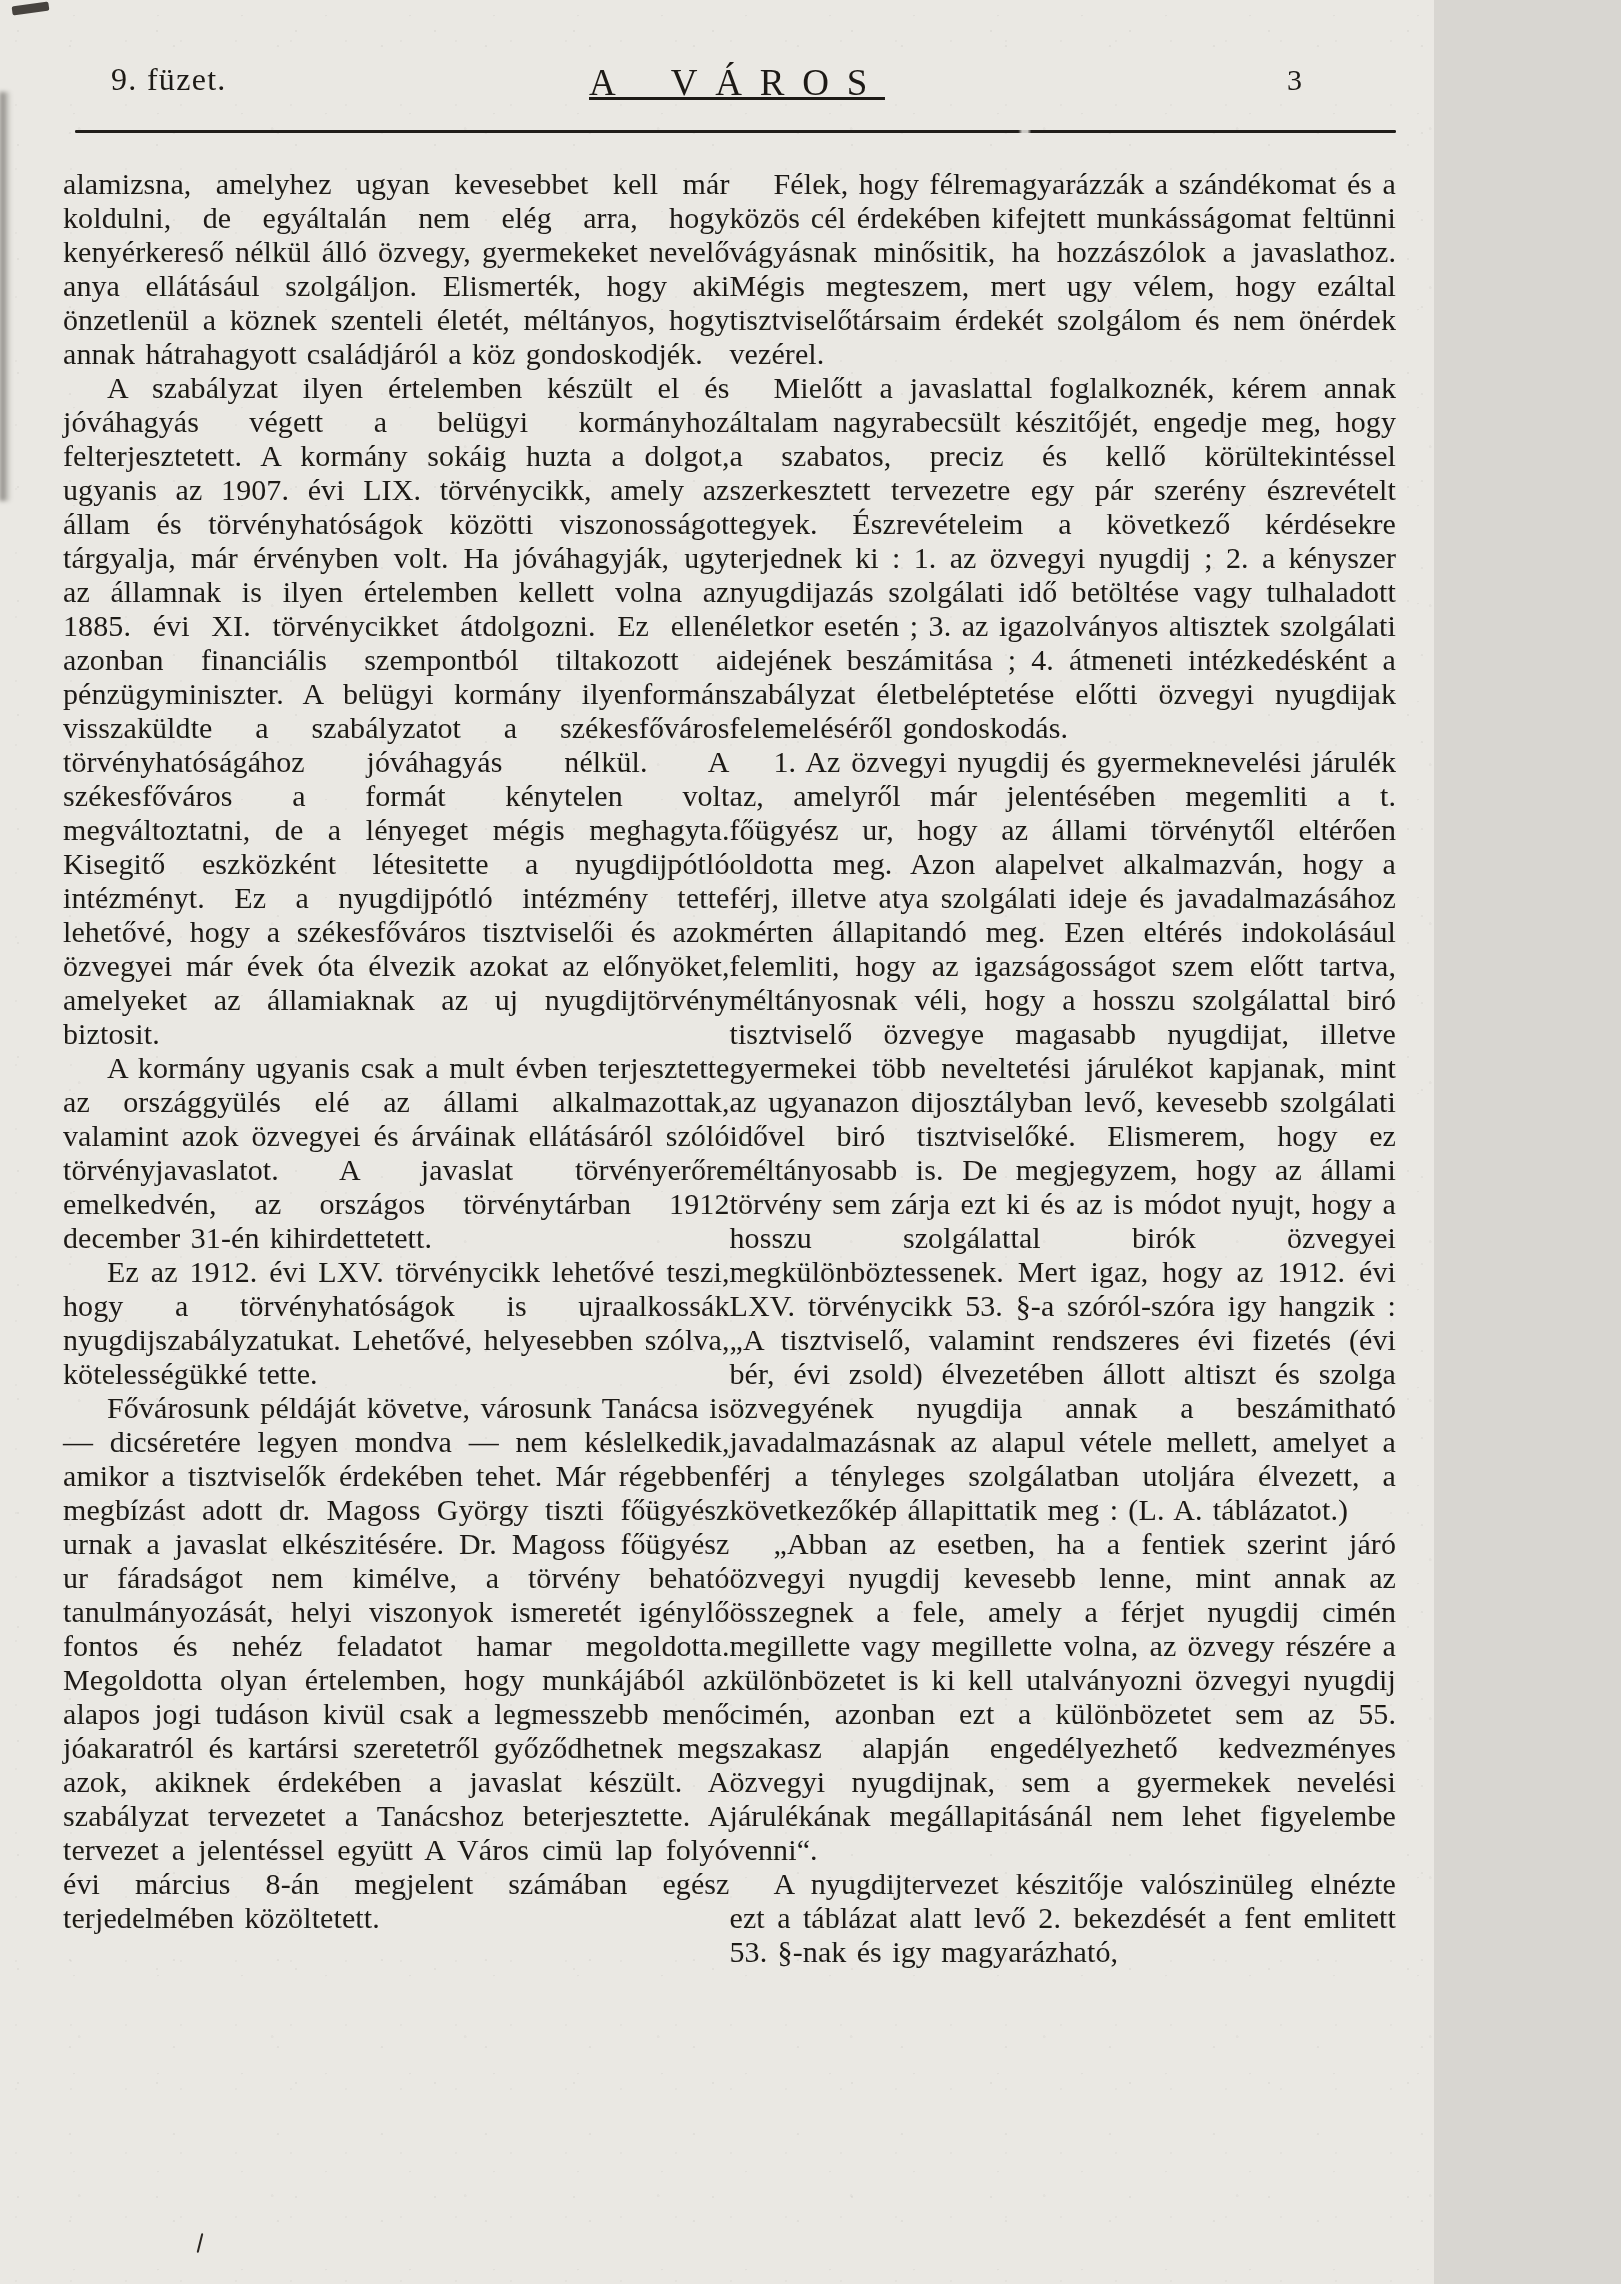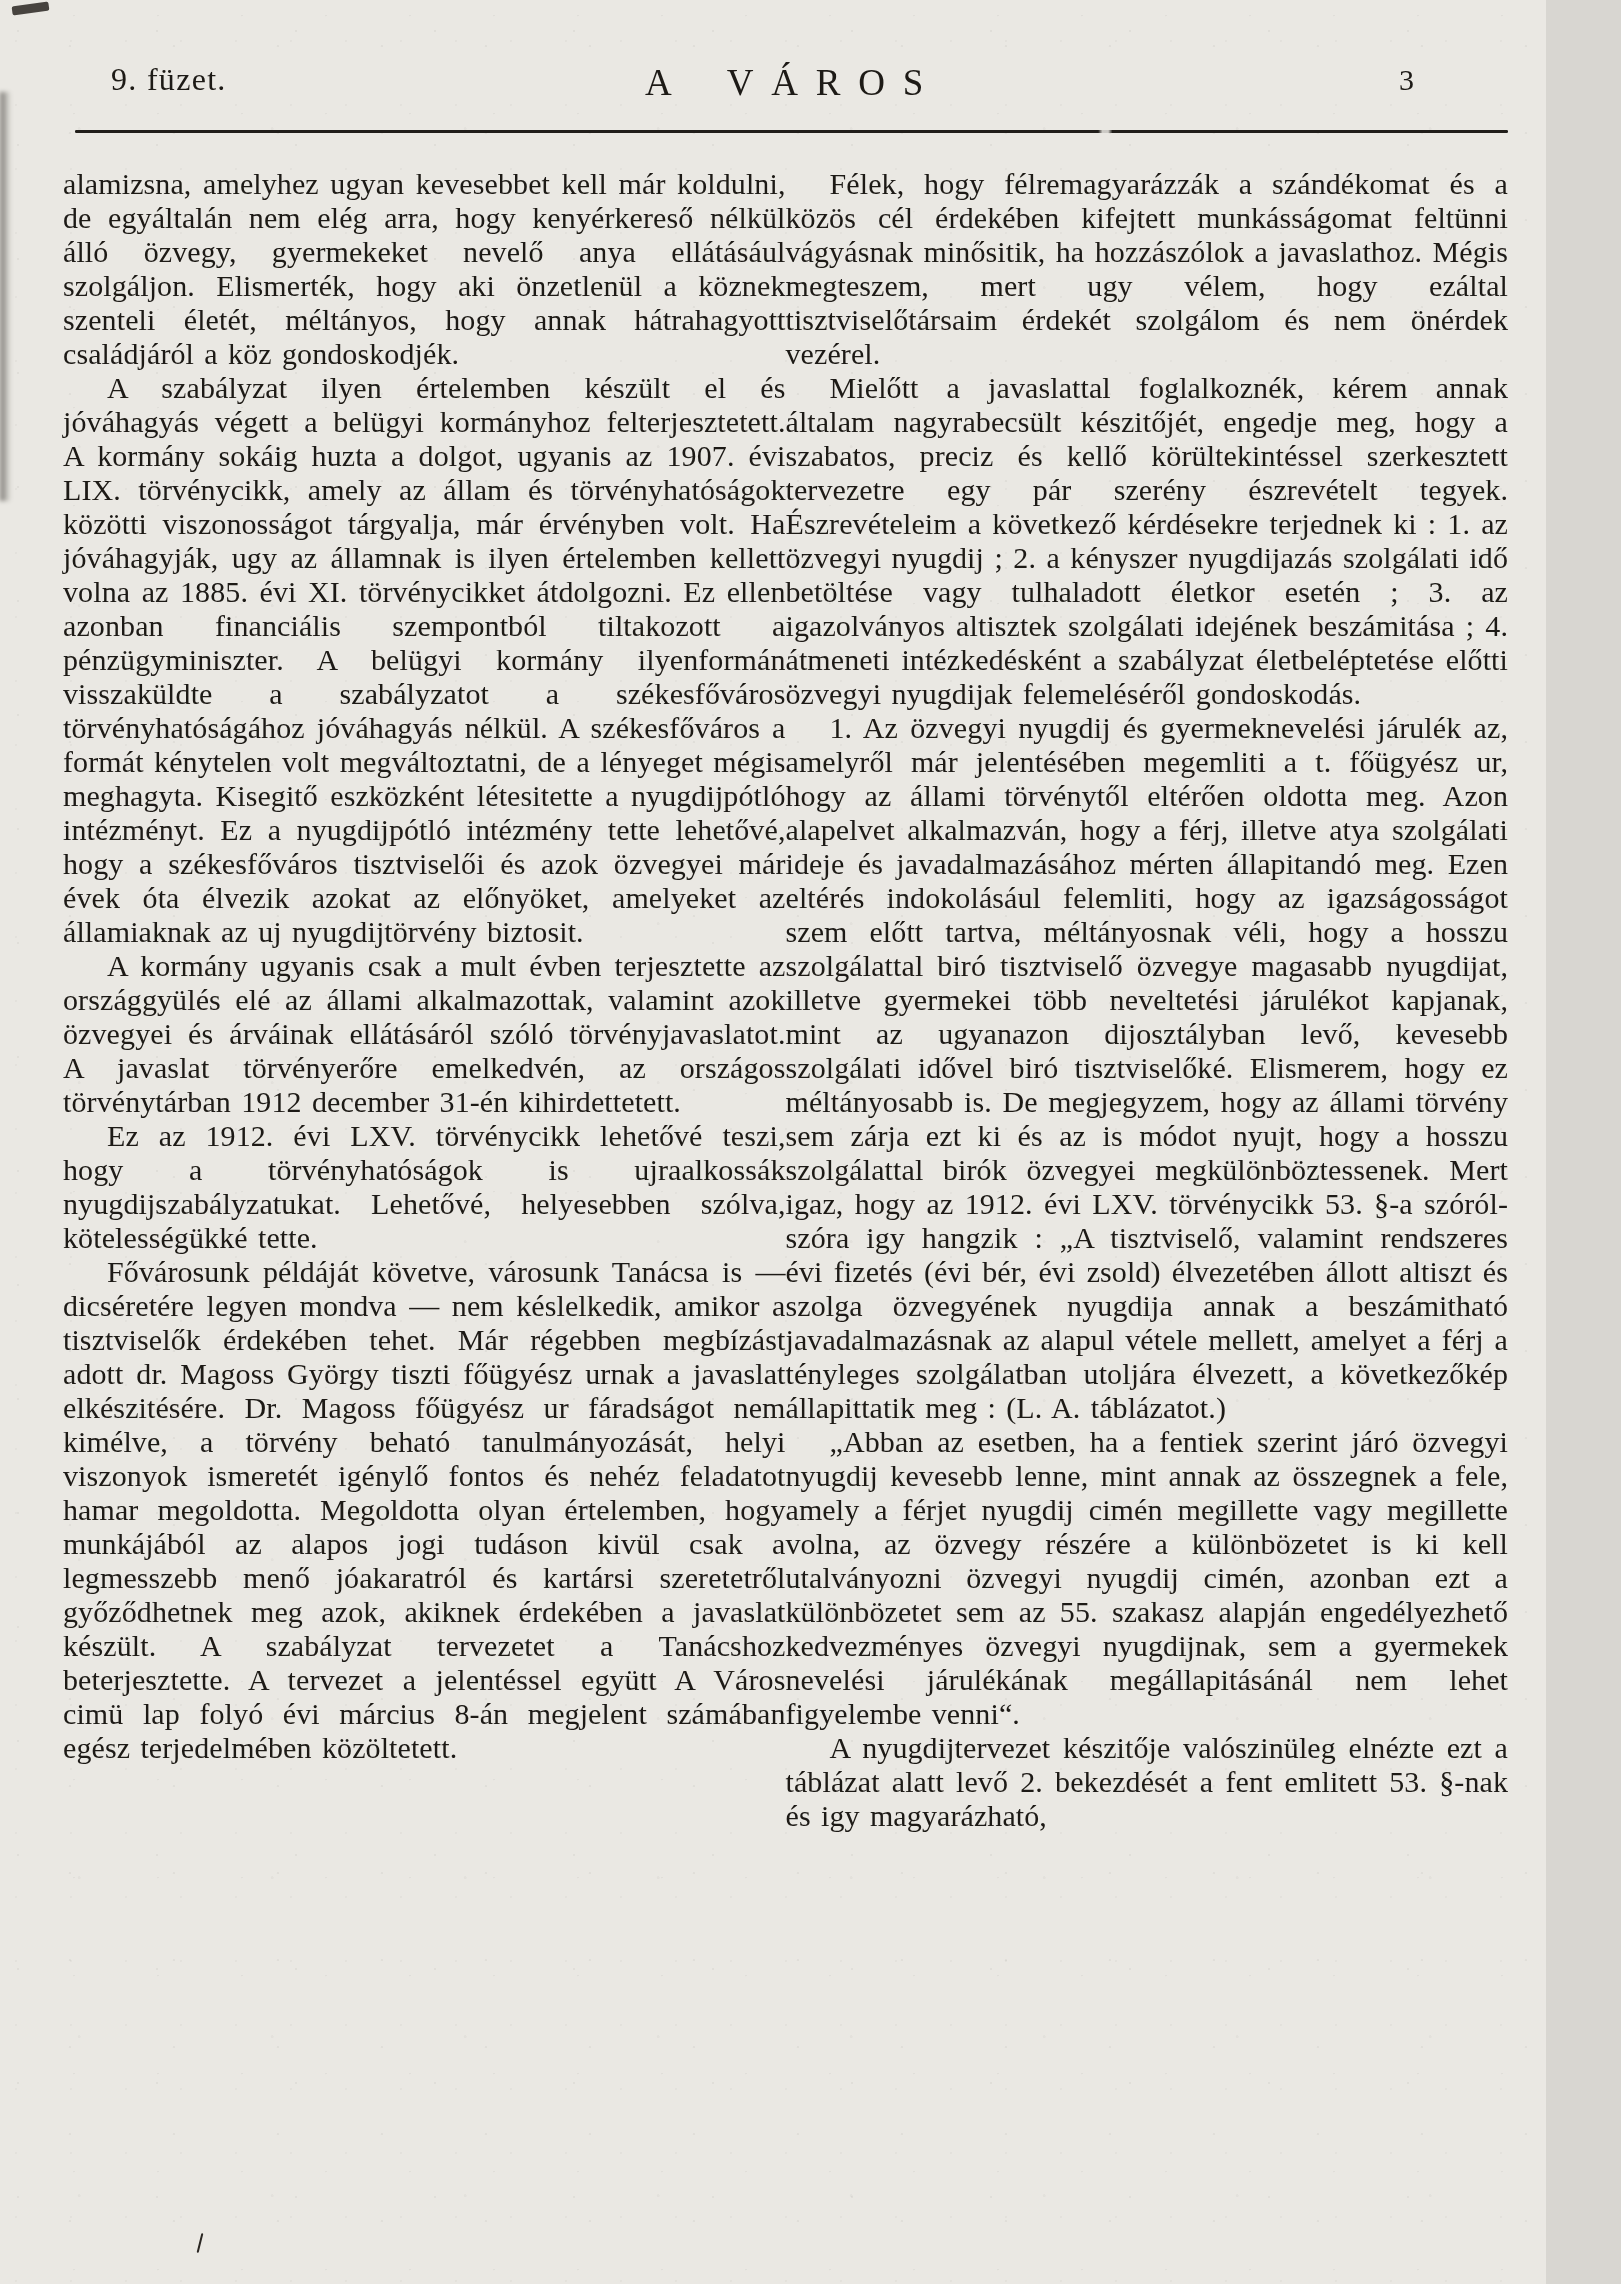--- a/index.html
+++ b/index.html
@@ -3,21 +3,21 @@
 <meta charset="utf-8">
 <style>
   html,body{margin:0;padding:0;}
   body{
     width:1622px;height:2284px;
     background:#d8d6d1;
     font-family:"Liberation Serif","DejaVu Serif",serif;
   }
   .page{
     position:relative;
-    width:1546px;height:2284px;
+    width:1434px;height:2284px;
     overflow:hidden;
     color:#1d1a16;
     background-color:#eae8e3;
     
     background-image:
       radial-gradient(circle at 13% 27%, rgba(40,38,34,.05) 0 1px, transparent 1.3px),
       radial-gradient(circle at 67% 53%, rgba(40,38,34,.05) 0 1px, transparent 1.3px),
       radial-gradient(circle at 41% 81%, rgba(40,38,34,.04) 0 1.3px, transparent 1.7px),
       radial-gradient(circle at 88% 16%, rgba(40,38,34,.05) 0 0.7px, transparent 1px),
       radial-gradient(circle at 29% 64%, rgba(40,38,34,.04) 0 0.7px, transparent 1px);
@@ -40,20 +40,21 @@
     white-space:nowrap;
   }
   .title{
     position:absolute;
     left:15px;right:0;
     text-align:center;
     font-size:37px;
     letter-spacing:.48em;
     word-spacing:.35em;
     white-space:nowrap;
+    text-decoration:underline;
   }
   .pagenum{
     margin-left:auto;
     margin-right:94px;
     font-size:30px;
   }
   .rule{
     height:3.3px;
     margin:17px 0 0 12px;
     background:linear-gradient(to right,

